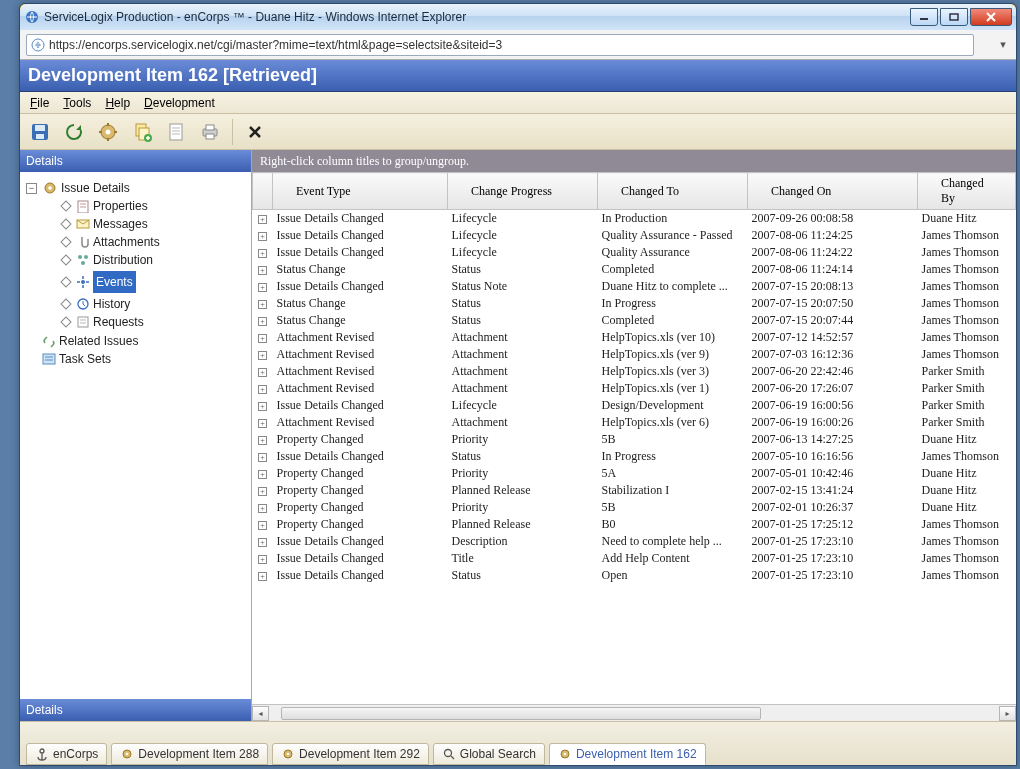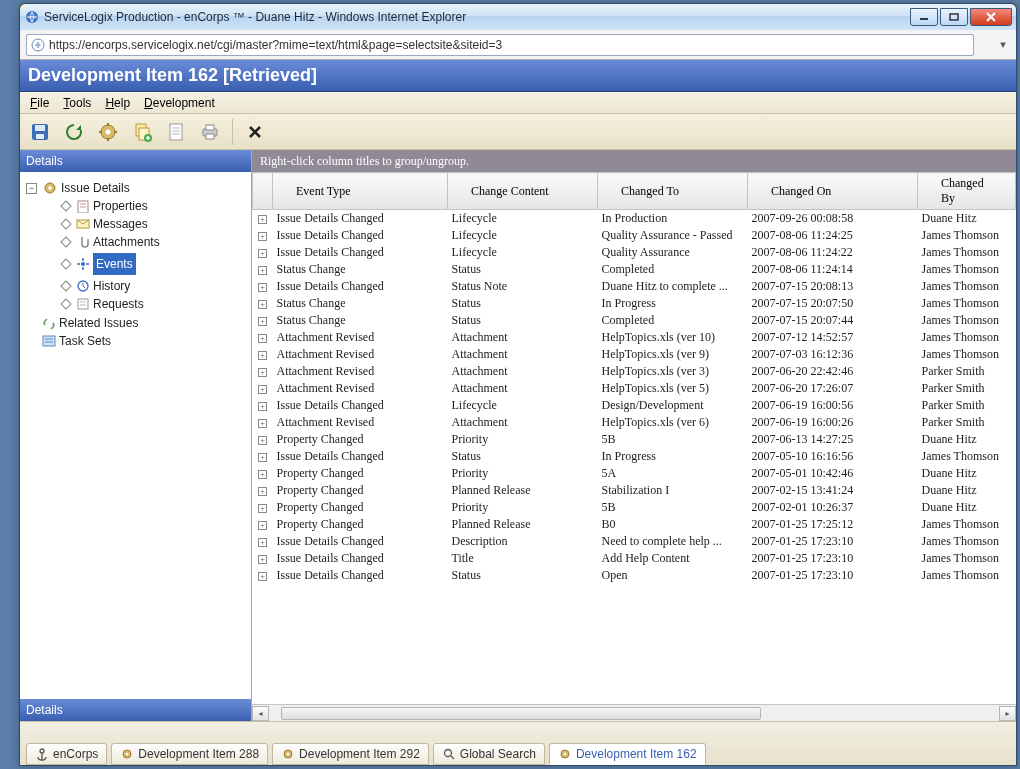--- a/index.html
+++ b/index.html
@@ -261,20 +261,32 @@
                       <path d="M6 2v7a3 3 0 0 0 6 0V4" fill="none" stroke="#888" stroke-width="1.5"></path>
                     </svg>
     <span>Attachments</span>
   </div>
                 </li>
                 <li>
                   <div class="row">
     <span class="exp none">·</span>
     <span style="width:8px;height:8px;border:1px solid #888;transform:rotate(45deg);margin-right:3px;background:#fff"></span>
     <svg width="14" height="14" viewBox="0 0 14 14">
+                      <circle cx="4" cy="4" r="2" fill="#6a9"></circle>
+                      <circle cx="10" cy="4" r="2" fill="#6a9"></circle>
+                      <circle cx="7" cy="10" r="2" fill="#6a9"></circle>
+                    </svg>
+    <span>Distribution</span>
+  </div>
+                </li>
+                <li>
+                  <div class="row">
+    <span class="exp none">·</span>
+    <span style="width:8px;height:8px;border:1px solid #888;transform:rotate(45deg);margin-right:3px;background:#fff"></span>
+    <svg width="14" height="14" viewBox="0 0 14 14">
                       <circle cx="7" cy="7" r="2" fill="#3a6ec0"></circle>
                       <path d="M7 1v3M7 10v3M1 7h3M10 7h3" stroke="#3a6ec0" stroke-width="1.5"></path>
                     </svg>
     <span class="sel">Events</span>
   </div>
                 </li>
                 <li>
                   <div class="row">
     <span class="exp none">·</span>
     <span style="width:8px;height:8px;border:1px solid #888;transform:rotate(45deg);margin-right:3px;background:#fff"></span>
@@ -331,21 +343,21 @@
               <col style="width:175px">
               <col style="width:150px">
               <col style="width:150px">
               <col style="width:170px">
               <col>
           </colgroup>
           <thead>
               <tr id="grid-head">
                 <th></th>
                 <th>Event Type</th>
-                <th>Change Content</th>
+                <th>Change Progress</th>
                 <th>Changed To</th>
                 <th>Changed On</th>
                 <th>Changed By</th>
               </tr>
             </thead>
           <tbody id="grid-body">
               <tr>
                 <td class="expcell"><span class="expbox">+</span></td>
   <td>Issue Details Changed</td>
   <td>Lifecycle</td>
@@ -422,21 +434,21 @@
   <td>Attachment Revised</td>
   <td>Attachment</td>
   <td>HelpTopics.xls (ver 3)</td>
   <td>2007-06-20 22:42:46</td>
   <td>Parker Smith</td>
               </tr>
               <tr>
                 <td class="expcell"><span class="expbox">+</span></td>
   <td>Attachment Revised</td>
   <td>Attachment</td>
-  <td>HelpTopics.xls (ver 5)</td>
+  <td>HelpTopics.xls (ver 1)</td>
   <td>2007-06-20 17:26:07</td>
   <td>Parker Smith</td>
               </tr>
               <tr>
                 <td class="expcell"><span class="expbox">+</span></td>
   <td>Issue Details Changed</td>
   <td>Lifecycle</td>
   <td>Design/Development</td>
   <td>2007-06-19 16:00:56</td>
   <td>Parker Smith</td>

